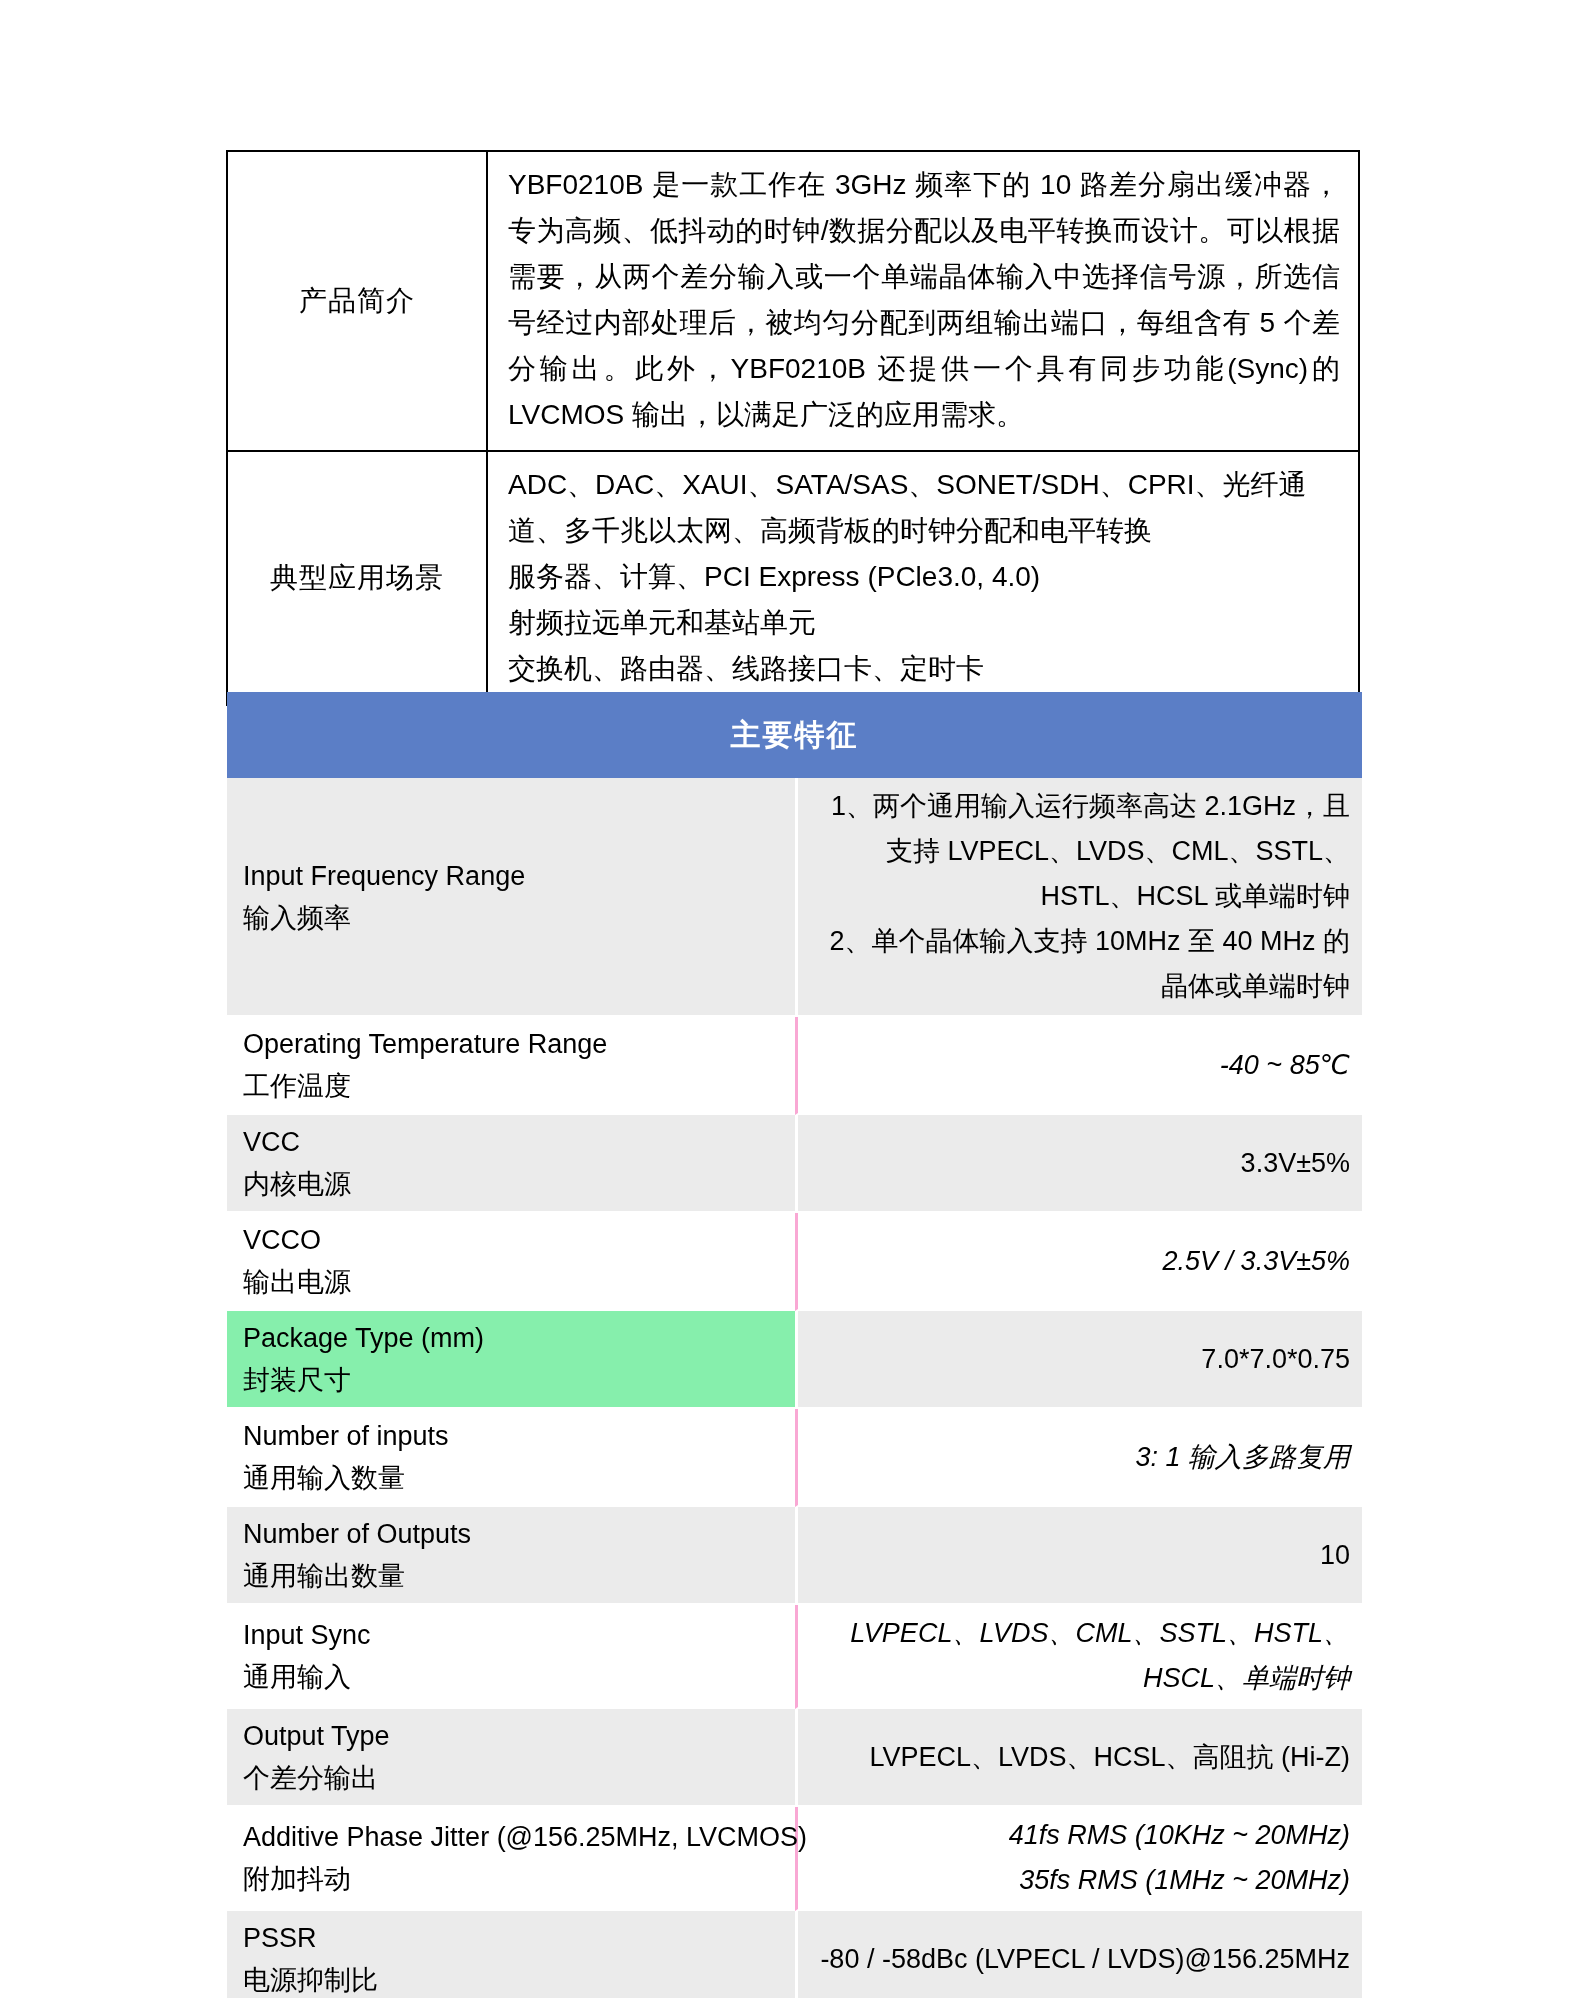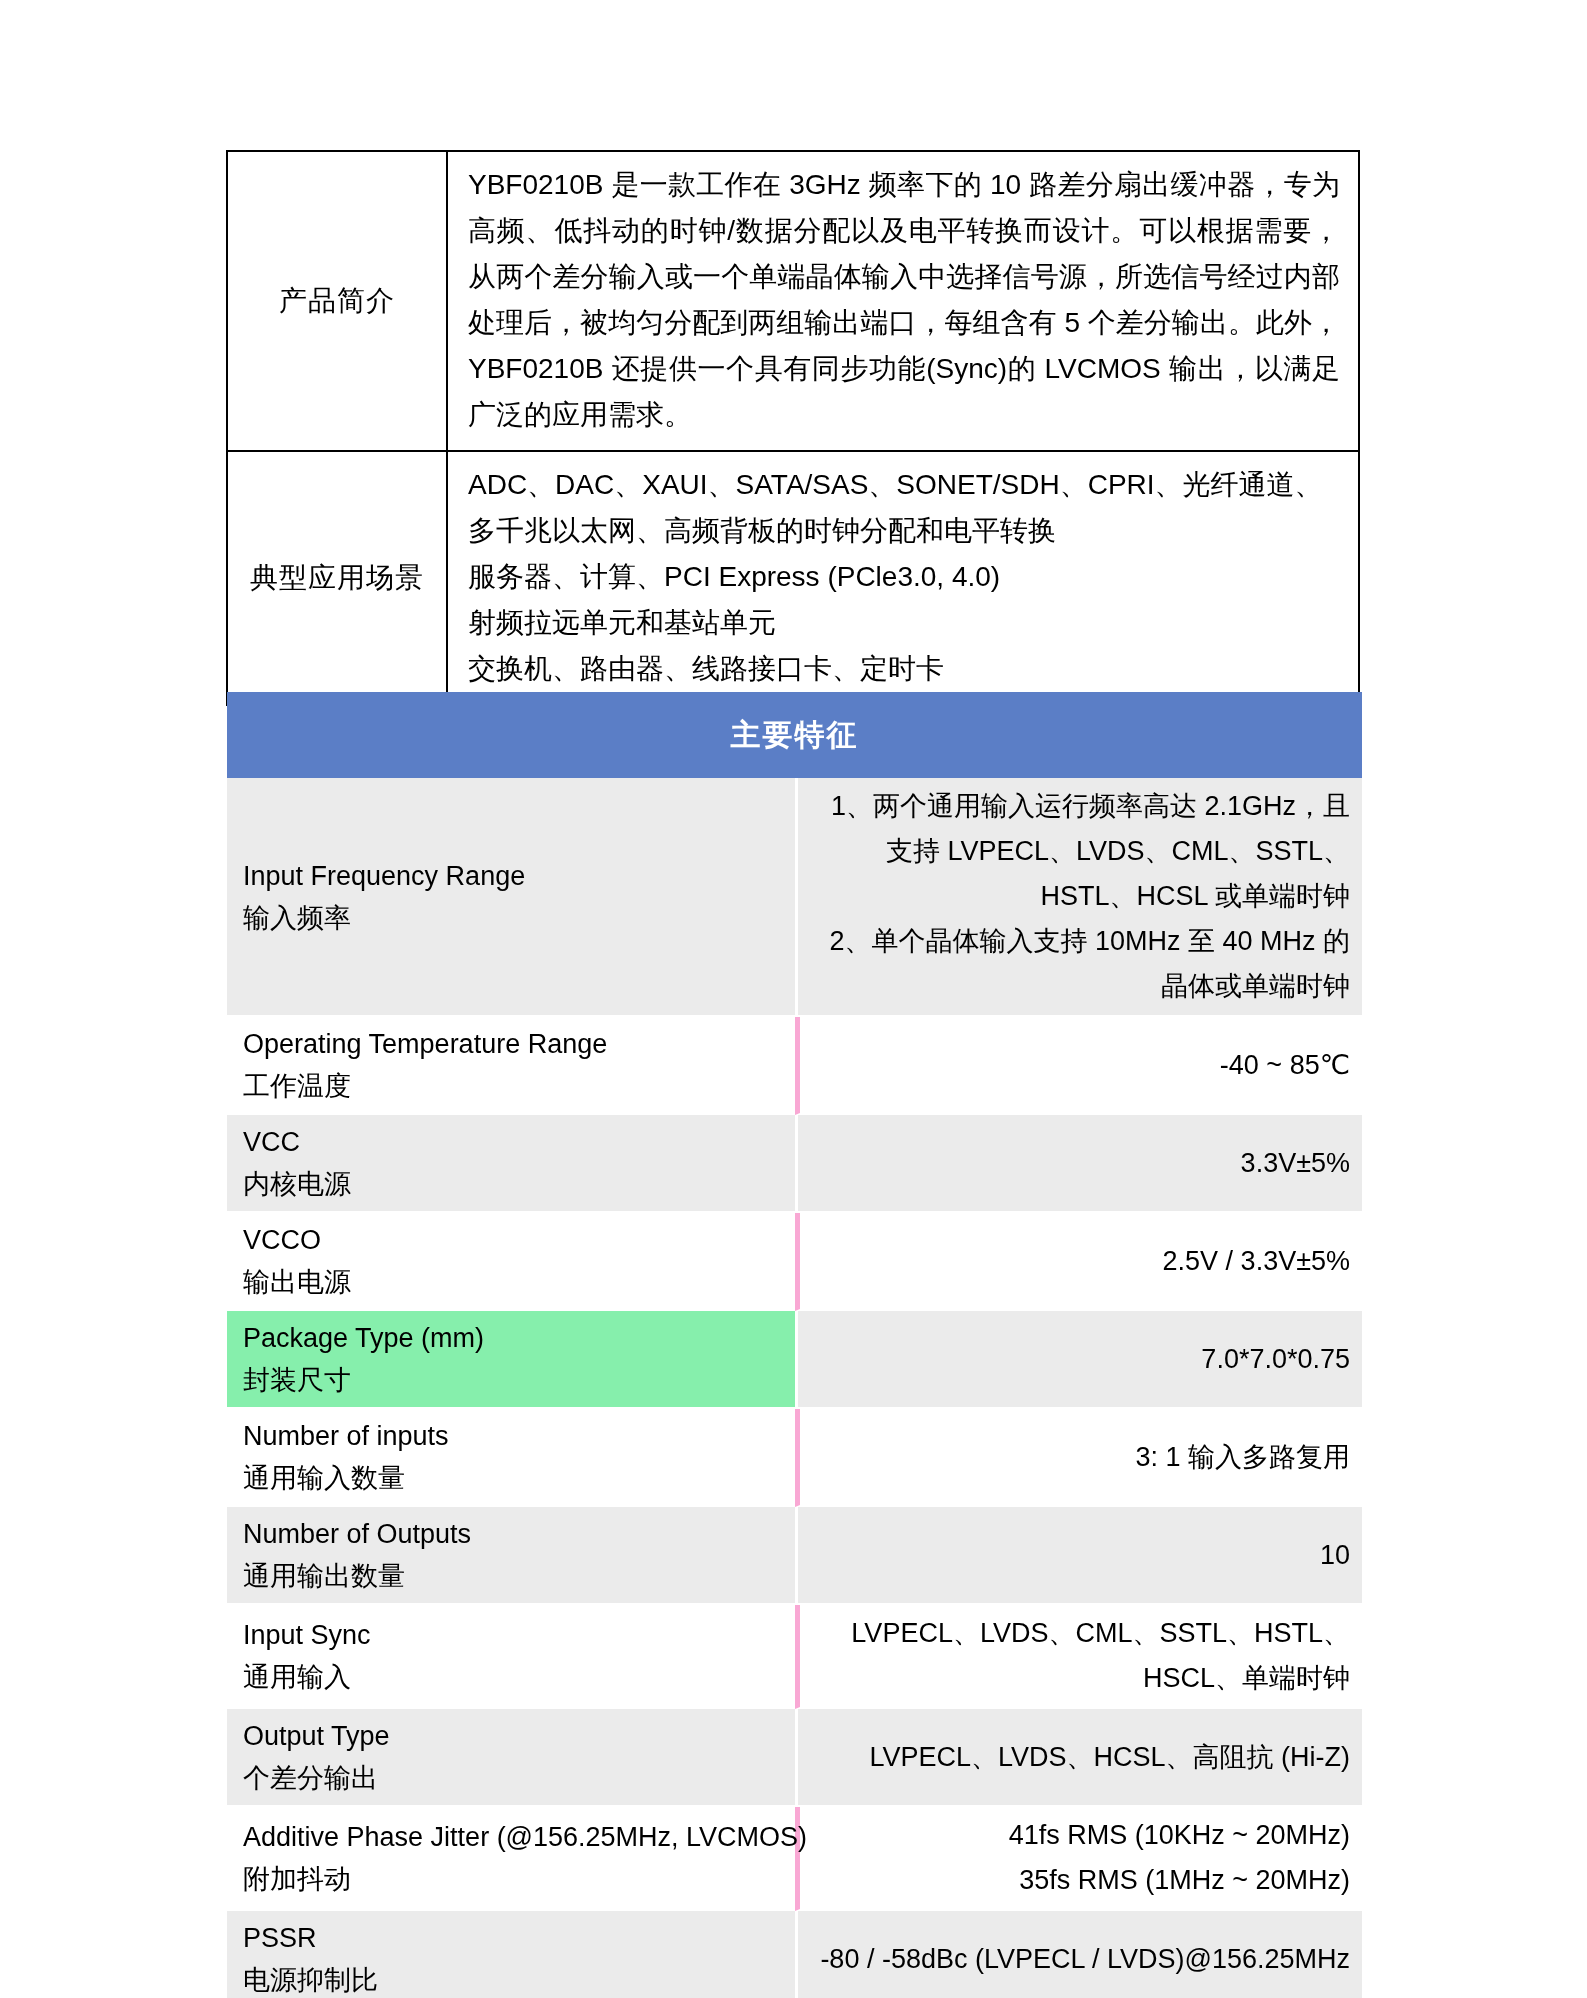--- a/index.html
+++ b/index.html
@@ -12,21 +12,21 @@
   .page { position:absolute; inset:0; background:#fff; }
 
   
   table.intro {
     position:absolute; left:226px; top:150px; width:1134px;
     border-collapse:collapse; table-layout:fixed;
     font-size:28px;
   }
   table.intro td { border:2px solid #000; vertical-align:middle; }
   td.intro-label {
-    width:220px; text-align:center; padding:10px 8px;
+    width:260px; text-align:center; padding:10px 8px;
     letter-spacing:1px;
   }
   td.intro-value { padding:10px 18px 12px 20px; line-height:46px; }
   .para { line-height:46px; }
   .para.justify { text-align:justify; text-justify:inter-ideograph; }
 
   
   table.features {
     position:absolute; left:227px; top:692px; width:1135px;
     border-collapse:separate; border-spacing:0; table-layout:fixed;
@@ -39,21 +39,21 @@
   td.f-label, td.f-value { vertical-align:middle; border-bottom:2px solid #fff; }
   td.f-label { width:563px; padding:6px 2px 6px 16px; }
   td.f-label .en { line-height:42px; white-space:nowrap; }
   td.f-label .zh { line-height:42px; white-space:nowrap; }
   td.f-value { text-align:right; padding:6px 12px; }
   .val-line { line-height:45px; }
   tr.row-std td { height:85px; }
   tr.stripe td { background:#ebebeb; }
   tr.stripe td.f-value { border-left:3px solid #ffffff; }
   tr.plain td { background:#ffffff; }
-  tr.plain td.f-value { border-left:5px solid #f9a8d4; }
+  tr.plain td.f-value { border-left:3px solid #f9a8d4;font-style:italic; }
 </style>
 </head>
 <body>
 
 <div class="page">
 
   <table class="intro">
     <tbody id="intro-body">
         <tr>
           <td class="intro-label">产品简介</td>

